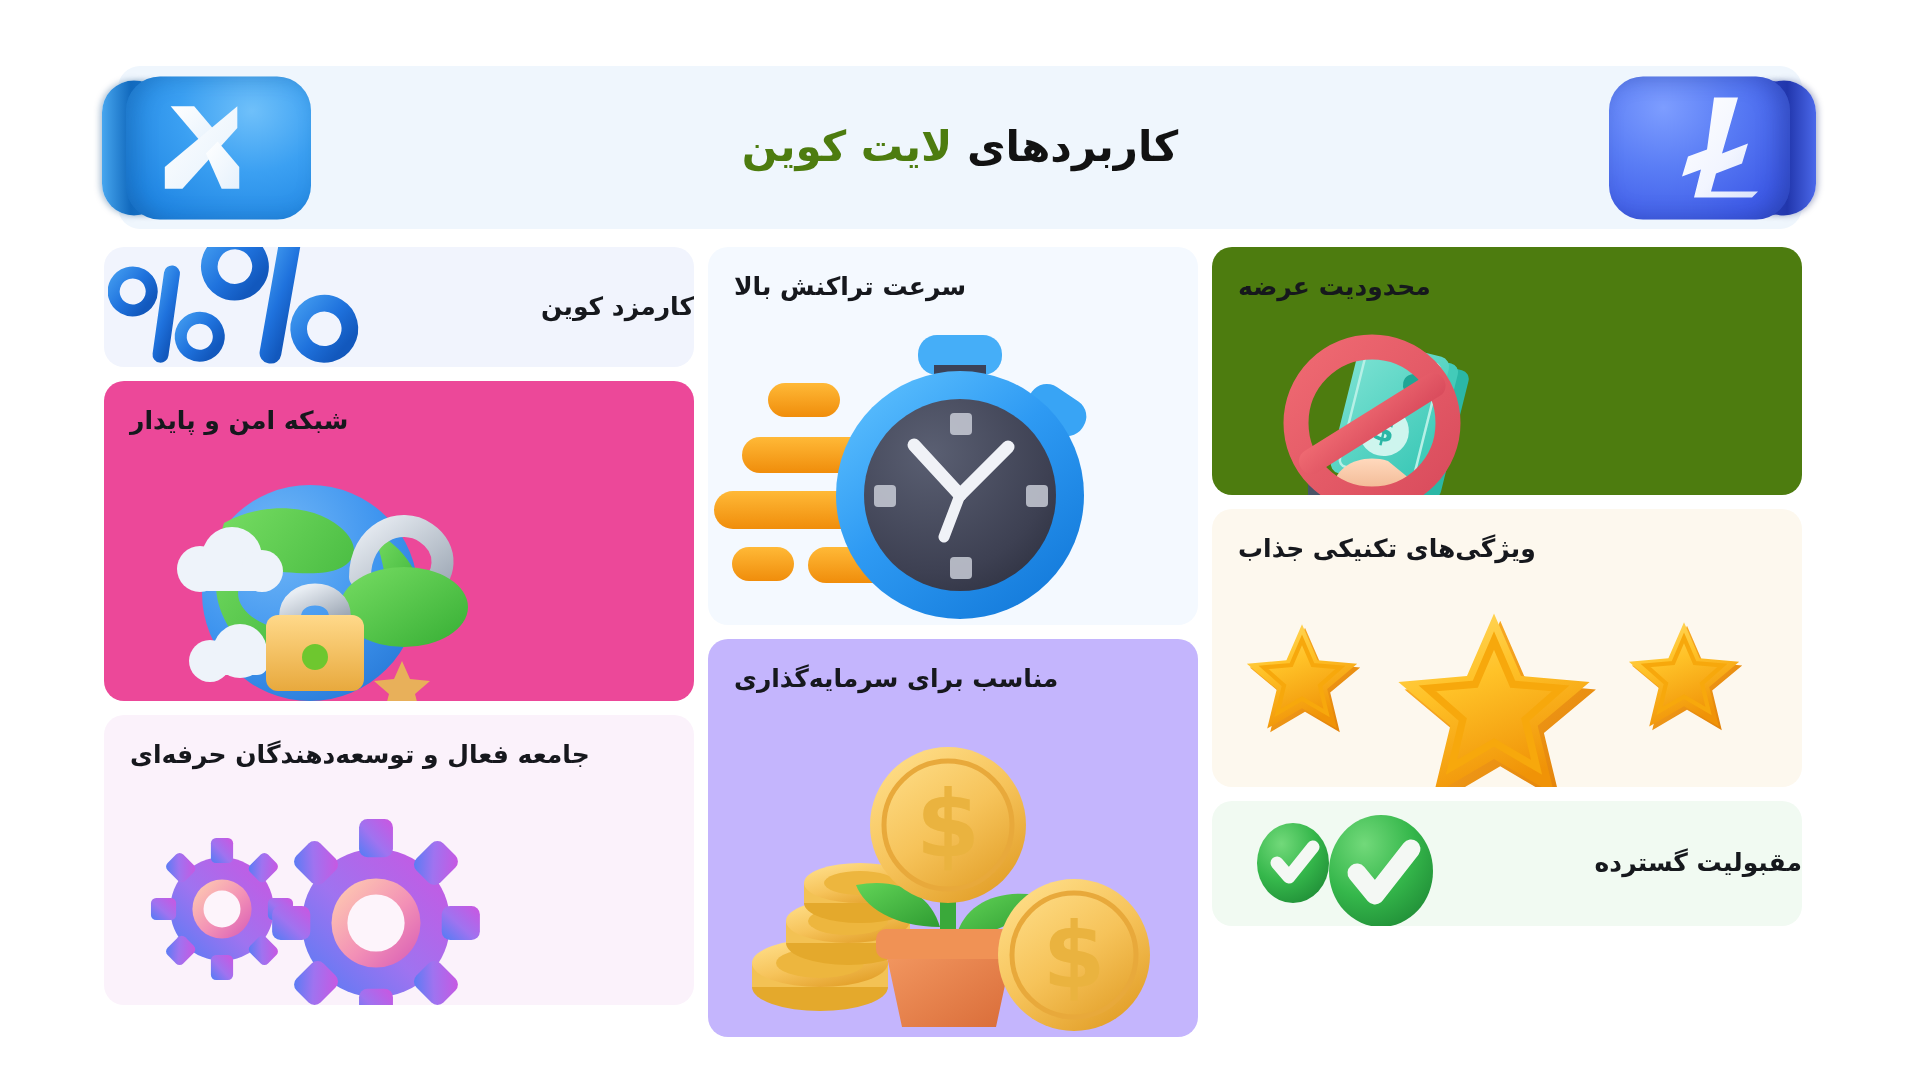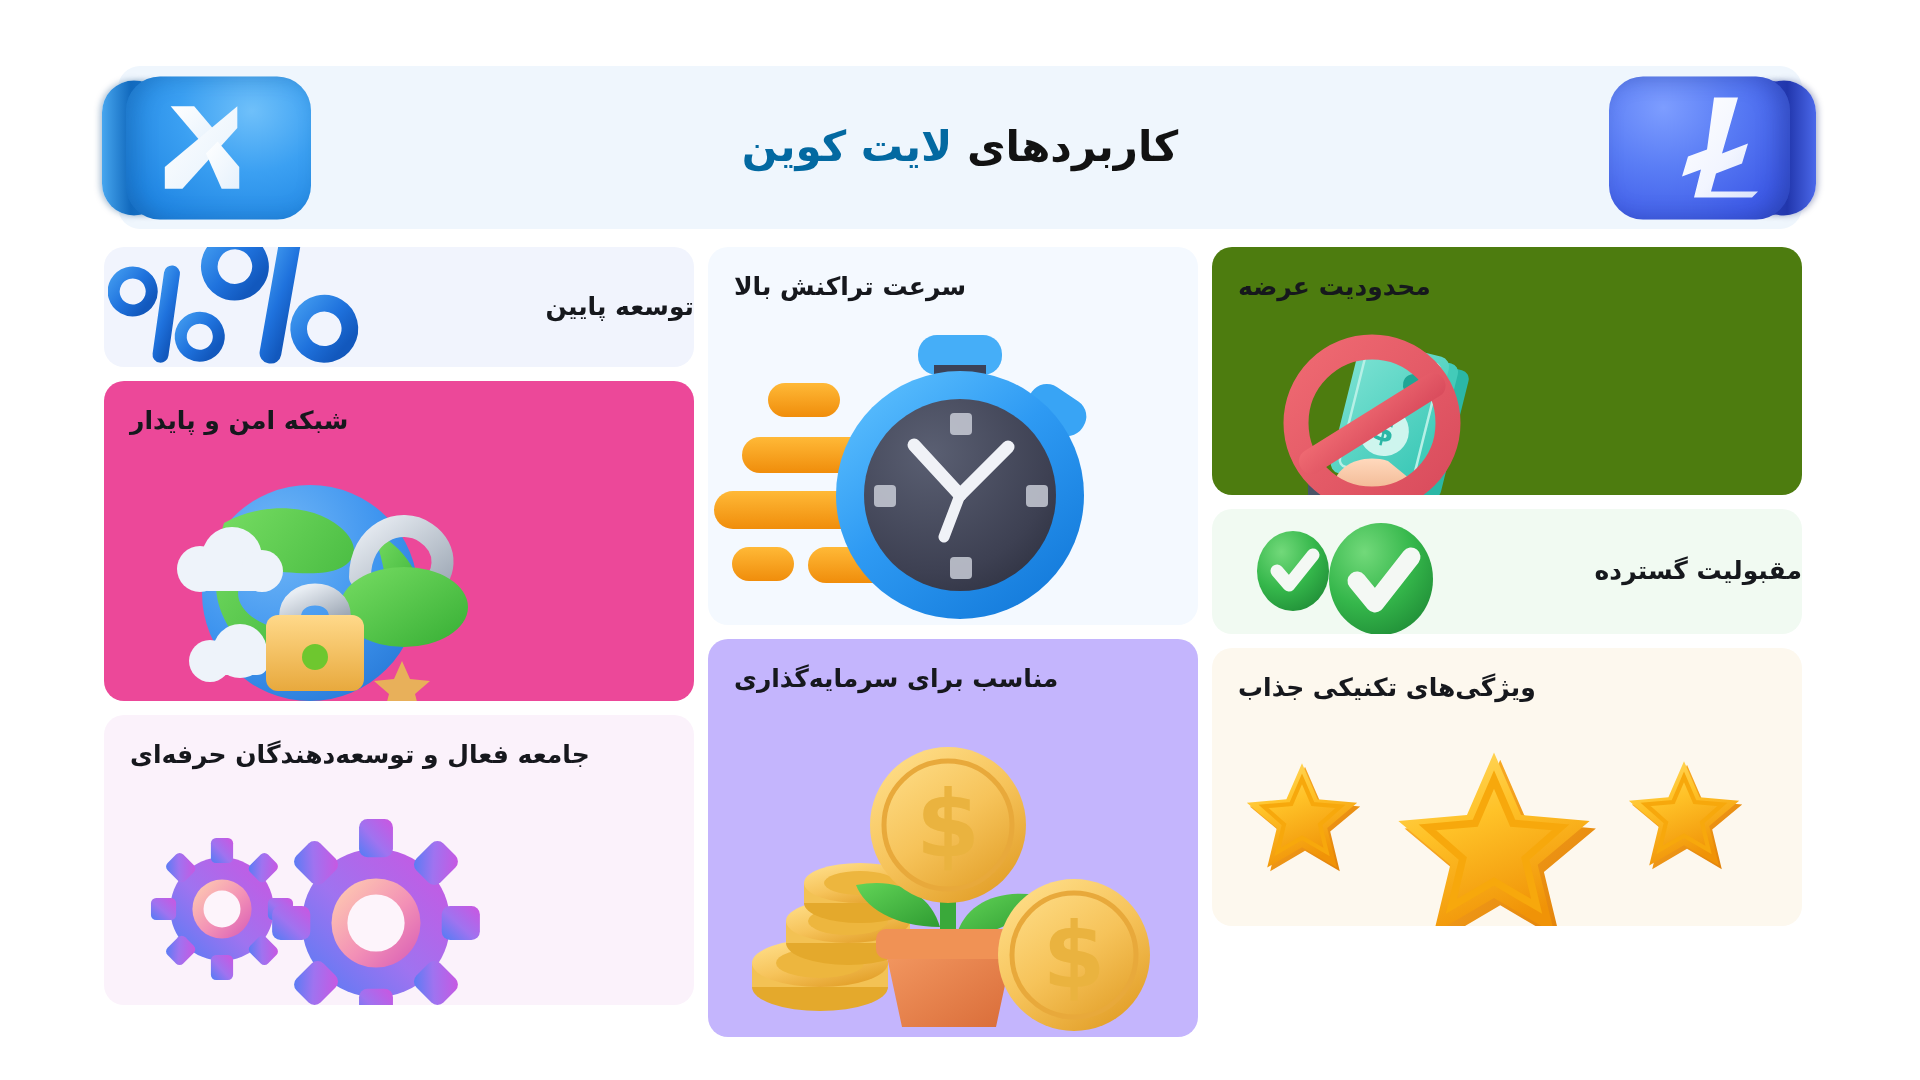--- a/index.html
+++ b/index.html
@@ -29,21 +29,21 @@
   }
   .header-title {
     font-size: 42px;
     font-weight: 700;
     color: #121212;
     letter-spacing: 0;
     direction: rtl;
     white-space: nowrap;
     line-height: 1.3;
   }
-  .header-title .accent { color: #0369a1; }
+  .header-title .accent { color: #4d7c0f; }
 
   
   .coin-badge {
     position: absolute;
     top: 50%;
     transform: translateY(-50%);
     width: 215px; height: 143px;
     border-radius: 34px;
     overflow: visible;
   }
@@ -248,69 +248,69 @@
 
             <path d="M120 176 C122 150 150 138 176 146 L198 164 L186 180 L120 180 Z" fill="url(#skinG)"></path>
             <path d="M96 180 L96 168 C96 160 106 156 118 158 L134 180 Z" fill="#4a5568"></path>
 
             <circle cx="160" cy="108" r="76" fill="none" stroke="url(#banG)" stroke-width="25"></circle>
             <rect x="76" y="96" width="168" height="25" rx="12" fill="url(#banG)" transform="rotate(-32 160 108)"></rect>
           </svg>
         </div>
       </div>
 
+      <div class="card bg-cream h-cream">
+        <div class="card-title">ویژگی‌های تکنیکی جذاب</div>
+        <div class="art">
+          <svg width="560" height="210" viewBox="0 0 560 210">
+            <defs>
+              <linearGradient id="starG" x1="0" y1="0" x2="0.4" y2="1">
+                <stop offset="0%" stop-color="#ffdc6a"></stop>
+                <stop offset="45%" stop-color="#ffc228"></stop>
+                <stop offset="100%" stop-color="#f09307"></stop>
+              </linearGradient>
+              <linearGradient id="starEdge" x1="0" y1="0" x2="1" y2="1">
+                <stop offset="0%" stop-color="#ffb72c"></stop>
+                <stop offset="100%" stop-color="#e07d06"></stop>
+              </linearGradient>
+            </defs>
+            <g transform="translate(90 100) scale(0.60)">
+              <path d="M0 -88 L26 -28 L92 -22 L42 20 L58 86 L0 52 L-58 86 L-42 20 L-92 -22 L-26 -28 Z" fill="url(#starEdge)" transform="translate(5 6)"></path>
+              <path d="M0 -88 L26 -28 L92 -22 L42 20 L58 86 L0 52 L-58 86 L-42 20 L-92 -22 L-26 -28 Z" fill="url(#starG)"></path>
+              <path d="M0 -62 L18 -20 L64 -16 L30 14 L41 60 L0 36 L-41 60 L-30 14 L-64 -16 L-18 -20 Z" fill="none" stroke="#f7a80c" stroke-width="7"></path>
+            </g>
+            <g transform="translate(282 128) scale(1.04)">
+              <path d="M0 -88 L26 -28 L92 -22 L42 20 L58 86 L0 52 L-58 86 L-42 20 L-92 -22 L-26 -28 Z" fill="url(#starEdge)" transform="translate(6 7)"></path>
+              <path d="M0 -88 L26 -28 L92 -22 L42 20 L58 86 L0 52 L-58 86 L-42 20 L-92 -22 L-26 -28 Z" fill="url(#starG)"></path>
+              <path d="M0 -62 L18 -20 L64 -16 L30 14 L41 60 L0 36 L-41 60 L-30 14 L-64 -16 L-18 -20 Z" fill="none" stroke="#f7a80c" stroke-width="7"></path>
+            </g>
+            <g transform="translate(472 98) scale(0.60)">
+              <path d="M0 -88 L26 -28 L92 -22 L42 20 L58 86 L0 52 L-58 86 L-42 20 L-92 -22 L-26 -28 Z" fill="url(#starEdge)" transform="translate(5 6)"></path>
+              <path d="M0 -88 L26 -28 L92 -22 L42 20 L58 86 L0 52 L-58 86 L-42 20 L-92 -22 L-26 -28 Z" fill="url(#starG)"></path>
+              <path d="M0 -62 L18 -20 L64 -16 L30 14 L41 60 L0 36 L-41 60 L-30 14 L-64 -16 L-18 -20 Z" fill="none" stroke="#f7a80c" stroke-width="7"></path>
+            </g>
+          </svg>
+        </div>
+      </div>
+
       <div class="card side bg-mint h-mint">
         <div class="card-title">مقبولیت گسترده</div>
         <div class="art">
           <svg width="260" height="125" viewBox="0 0 260 125">
             <defs>
               <radialGradient id="chkG" cx="0.34" cy="0.26" r="0.85">
                 <stop offset="0%" stop-color="#72d97a"></stop>
                 <stop offset="55%" stop-color="#35b74b"></stop>
                 <stop offset="100%" stop-color="#1f8c36"></stop>
               </radialGradient>
             </defs>
             <ellipse cx="72" cy="62" rx="36" ry="40" fill="url(#chkG)"></ellipse>
             <path d="M56 62 L68 76 L92 46" fill="none" stroke="#f4f8f4" stroke-width="13" stroke-linecap="round" stroke-linejoin="round"></path>
             <ellipse cx="160" cy="70" rx="52" ry="56" fill="url(#chkG)"></ellipse>
             <path d="M136 72 L154 94 L190 48" fill="none" stroke="#f4f8f4" stroke-width="19" stroke-linecap="round" stroke-linejoin="round"></path>
-          </svg>
-        </div>
-      </div>
-
-      <div class="card bg-cream h-cream">
-        <div class="card-title">ویژگی‌های تکنیکی جذاب</div>
-        <div class="art">
-          <svg width="560" height="210" viewBox="0 0 560 210">
-            <defs>
-              <linearGradient id="starG" x1="0" y1="0" x2="0.4" y2="1">
-                <stop offset="0%" stop-color="#ffdc6a"></stop>
-                <stop offset="45%" stop-color="#ffc228"></stop>
-                <stop offset="100%" stop-color="#f09307"></stop>
-              </linearGradient>
-              <linearGradient id="starEdge" x1="0" y1="0" x2="1" y2="1">
-                <stop offset="0%" stop-color="#ffb72c"></stop>
-                <stop offset="100%" stop-color="#e07d06"></stop>
-              </linearGradient>
-            </defs>
-            <g transform="translate(90 100) scale(0.60)">
-              <path d="M0 -88 L26 -28 L92 -22 L42 20 L58 86 L0 52 L-58 86 L-42 20 L-92 -22 L-26 -28 Z" fill="url(#starEdge)" transform="translate(5 6)"></path>
-              <path d="M0 -88 L26 -28 L92 -22 L42 20 L58 86 L0 52 L-58 86 L-42 20 L-92 -22 L-26 -28 Z" fill="url(#starG)"></path>
-              <path d="M0 -62 L18 -20 L64 -16 L30 14 L41 60 L0 36 L-41 60 L-30 14 L-64 -16 L-18 -20 Z" fill="none" stroke="#f7a80c" stroke-width="7"></path>
-            </g>
-            <g transform="translate(282 128) scale(1.04)">
-              <path d="M0 -88 L26 -28 L92 -22 L42 20 L58 86 L0 52 L-58 86 L-42 20 L-92 -22 L-26 -28 Z" fill="url(#starEdge)" transform="translate(6 7)"></path>
-              <path d="M0 -88 L26 -28 L92 -22 L42 20 L58 86 L0 52 L-58 86 L-42 20 L-92 -22 L-26 -28 Z" fill="url(#starG)"></path>
-              <path d="M0 -62 L18 -20 L64 -16 L30 14 L41 60 L0 36 L-41 60 L-30 14 L-64 -16 L-18 -20 Z" fill="none" stroke="#f7a80c" stroke-width="7"></path>
-            </g>
-            <g transform="translate(472 98) scale(0.60)">
-              <path d="M0 -88 L26 -28 L92 -22 L42 20 L58 86 L0 52 L-58 86 L-42 20 L-92 -22 L-26 -28 Z" fill="url(#starEdge)" transform="translate(5 6)"></path>
-              <path d="M0 -88 L26 -28 L92 -22 L42 20 L58 86 L0 52 L-58 86 L-42 20 L-92 -22 L-26 -28 Z" fill="url(#starG)"></path>
-              <path d="M0 -62 L18 -20 L64 -16 L30 14 L41 60 L0 36 L-41 60 L-30 14 L-64 -16 L-18 -20 Z" fill="none" stroke="#f7a80c" stroke-width="7"></path>
-            </g>
           </svg>
         </div>
       </div>
     </div>
 
     <div class="col">
 
       <div class="card bg-ice h-speed">
         <div class="card-title">سرعت تراکنش بالا</div>
         <div class="art">
@@ -408,21 +408,21 @@
             <circle cx="366" cy="218" r="62" fill="none" stroke="#e8a93b" stroke-width="5"></circle>
             <text x="366" y="250" font-size="90" font-weight="700" fill="#eab33f" text-anchor="middle" font-family="DejaVu Sans, sans-serif">$</text>
           </svg>
         </div>
       </div>
     </div>
 
     <div class="col">
 
       <div class="card side bg-frost h-fee">
-        <div class="card-title">توسعه پایین</div>
+        <div class="card-title">کارمزد کوین</div>
         <div class="art">
           <svg width="270" height="125" viewBox="0 0 270 125">
             <defs>
               <linearGradient id="pctG" x1="0" y1="0" x2="0.7" y2="1">
                 <stop offset="0%" stop-color="#3f98ee"></stop>
                 <stop offset="55%" stop-color="#1f72dd"></stop>
                 <stop offset="100%" stop-color="#1258bd"></stop>
               </linearGradient>
             </defs>
             <g transform="translate(28 58) rotate(-16)">

